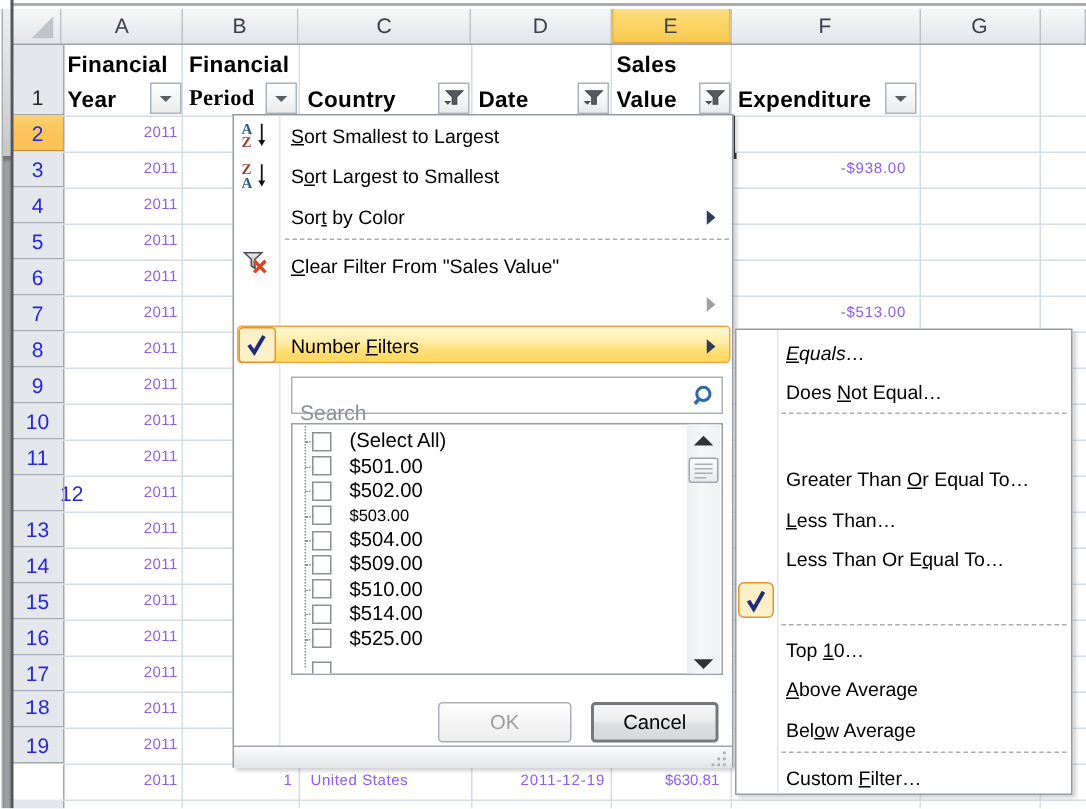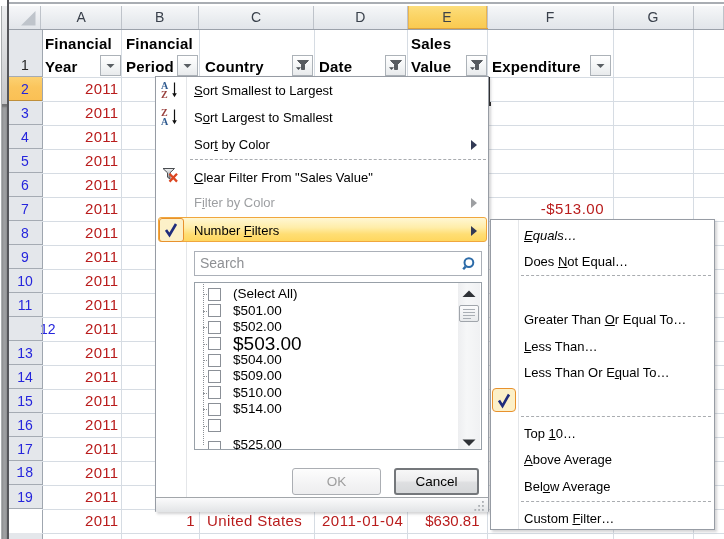--- a/index.html
+++ b/index.html
@@ -7,21 +7,21 @@
   font-family:"Liberation Sans",sans-serif;}
 .abs{position:absolute;}
 .chdr{position:absolute;top:6px;height:23px;background:linear-gradient(180deg,#F6F7F9 0%,#EAEDF0 55%,#E2E5EA 100%);
   border-right:1px solid #BEC3CA;box-sizing:border-box;
   color:#39404B;font-size:14px;text-align:center;line-height:23px;}
 .rhdr{position:absolute;left:8px;width:34px;background:#E4E7EB;
   border-bottom:1px solid #A5ABB3;box-sizing:border-box;
   color:#2525DC;font-size:14px;text-align:center;line-height:23px;}
 .gl-v{position:absolute;width:1px;background:#D6DCE3;}
 .gl-h{position:absolute;height:1px;background:#D6DCE3;}
-.cell{position:absolute;height:24px;line-height:24px;font-size:15px;color:#b91c1c;white-space:nowrap;}
+.cell{position:absolute;height:24px;line-height:24px;font-size:10px;color:#8b5cf6;white-space:nowrap;}
 .num{text-align:right;}
 .hdrtxt{position:absolute;font-weight:bold;font-size:15px;color:#000;line-height:23px;height:23px;white-space:nowrap;letter-spacing:0.2px;}
 .fbtn{position:absolute;width:21px;height:21px;box-sizing:border-box;border:1px solid #ACB2B8;
   background:linear-gradient(180deg,#FFFFFF 0%,#F2F4F5 60%,#E8EAEC 100%);}
 .mitem{position:absolute;font-size:13px;color:#000;white-space:nowrap;}
 u{text-decoration:underline;}
 </style>
 </head>
 <body>
 <div id="stage">
@@ -90,21 +90,21 @@
 <div class="gl-h" style="left:42px;top:389px;width:682px;"></div>
 <div class="gl-h" style="left:42px;top:413px;width:682px;"></div>
 <div class="gl-h" style="left:42px;top:437px;width:682px;"></div>
 <div class="gl-h" style="left:42px;top:461px;width:682px;"></div>
 <div class="gl-h" style="left:42px;top:485px;width:682px;"></div>
 <div class="gl-h" style="left:42px;top:509px;width:682px;"></div>
 <div class="gl-h" style="left:42px;top:533px;width:682px;"></div>
 <div class="hdrtxt" style="left:45px;top:32px;">Financial</div>
 <div class="hdrtxt" style="left:45px;top:55px;">Year</div>
 <div class="hdrtxt" style="left:126px;top:32px;">Financial</div>
-<div class="hdrtxt" style="left:126px;top:55px;">Period</div>
+<div class="hdrtxt" style="left:126px;top:55px;font-family:Liberation Serif, serif;">Period</div>
 <div class="hdrtxt" style="left:205px;top:55px;">Country</div>
 <div class="hdrtxt" style="left:319px;top:55px;">Date</div>
 <div class="hdrtxt" style="left:411px;top:32px;">Sales</div>
 <div class="hdrtxt" style="left:411px;top:55px;">Value</div>
 <div class="hdrtxt" style="left:492px;top:55px;">Expenditure</div>
 <div class="fbtn" style="left:100px;top:55px;"><svg width="19" height="19">
         <polygon points="5.5,8 13.5,8 9.5,12" fill="#595E63"></polygon>
       </svg></div>
 <div class="fbtn" style="left:177px;top:55px;"><svg width="19" height="19">
         <polygon points="5.5,8 13.5,8 9.5,12" fill="#595E63"></polygon>
@@ -138,33 +138,33 @@
 <div class="cell num" style="left:42px;top:341px;width:76.5px;letter-spacing:0.3px;">2011</div>
 <div class="cell num" style="left:42px;top:365px;width:76.5px;letter-spacing:0.3px;">2011</div>
 <div class="cell num" style="left:42px;top:389px;width:76.5px;letter-spacing:0.3px;">2011</div>
 <div class="cell num" style="left:42px;top:413px;width:76.5px;letter-spacing:0.3px;">2011</div>
 <div class="cell num" style="left:42px;top:437px;width:76.5px;letter-spacing:0.3px;">2011</div>
 <div class="cell num" style="left:42px;top:461px;width:76.5px;letter-spacing:0.3px;">2011</div>
 <div class="cell num" style="left:42px;top:485px;width:76.5px;letter-spacing:0.3px;">2011</div>
 <div class="cell num" style="left:42px;top:509px;width:76.5px;letter-spacing:0.3px;">2011</div>
 <div class="cell num" style="left:121.5px;top:509px;width:73px;">1</div>
 <div class="cell" style="left:207px;top:509px;letter-spacing:0.4px;">United States</div>
-<div class="cell num" style="left:314px;top:509px;width:89.5px;letter-spacing:0.6px;">2011-01-04</div>
+<div class="cell num" style="left:314px;top:509px;width:89.5px;letter-spacing:0.6px;">2011-12-19</div>
 <div class="cell num" style="left:407.5px;top:509px;width:72px;">$630.81</div>
+<div class="cell num" style="left:487.5px;top:101px;width:116.5px;letter-spacing:0.5px;">-$938.00</div>
 <div class="cell num" style="left:487.5px;top:197px;width:116.5px;letter-spacing:0.5px;">-$513.00</div>
 <div class="abs" style="left:486.5px;top:77px;width:3px;height:25px;background:#1B1B1B;"></div>
 <div class="abs" style="left:486.5px;top:101.5px;width:4px;height:4px;background:#1B1B1B;"></div>
 <div class="abs" style="left:155px;top:76px;width:334px;height:436px;background:#fff;border:1px solid #979CA4;border-bottom-color:#C2C5C8;box-sizing:border-box;box-shadow:2px 2px 2.5px rgba(110,110,115,0.30);">
 <div class="abs" style="left:30px;top:0px;width:1px;height:422px;background:#E4E6E9;"></div>
 <div class="mitem" style="left:38px;top:0px;height:27px;line-height:27px;"><u>S</u>ort Smallest to Largest</div>
 <div class="mitem" style="left:38px;top:27px;height:27px;line-height:27px;">S<u>o</u>rt Largest to Smallest</div>
 <div class="mitem" style="left:38px;top:54px;height:27px;line-height:27px;">Sor<u>t</u> by Color</div>
 <div class="abs" style="left:33.5px;top:81.5px;width:296px;height:0;border-top:1px dashed #A9ACB0;"></div>
 <div class="mitem" style="left:38px;top:86.5px;height:27px;line-height:27px;"><u>C</u>lear Filter From "Sales Value"</div>
-<div class="mitem" style="left:38px;top:112px;height:27px;line-height:27px;color:#9D9FA2;">F<u>i</u>lter by Color</div>
 <div class="abs" style="left:1.5px;top:140px;width:329px;height:25px;border:1px solid #F0A73E;border-radius:3px;background:linear-gradient(180deg,#FFF7D4 0%,#FFEdA8 42%,#FFDE74 70%,#FFD75F 100%);box-sizing:border-box;"></div>
 <div class="abs" style="left:2.5px;top:141px;width:25px;height:24px;border:1px solid #E8912D;border-radius:3px;background:#FCF0C8;box-sizing:border-box;">
 <svg width="23" height="21">
           <path d="M6 11 L9.5 16 L16 5" stroke="#1F2C7C" stroke-width="2.6" fill="none"></path>
         </svg></div>
 <div class="mitem" style="left:38px;top:140px;height:27px;line-height:27px;">Number <u>F</u>ilters</div>
 <svg class="abs" style="left:315px;top:62.5px;" width="6" height="10">
         <polygon points="0,0 6,5 0,10" fill="#333A55"></polygon>
       </svg>
 <svg class="abs" style="left:315px;top:120.5px;" width="6" height="10">
@@ -189,54 +189,54 @@
 <defs>
           <linearGradient id="fg" x1="0" y1="0" x2="0" y2="1">
             <stop offset="0" stop-color="#F2F3F4"></stop>
             <stop offset="1" stop-color="#8F9499"></stop>
           </linearGradient>
         </defs>
 <polygon points="1,1.5 12.5,1.5 8,5.8 8,12 5.5,10.2 5.5,5.8" fill="url(#fg)" stroke="#4A4D51" stroke-width="1"></polygon>
 <path d="M7.5 6.8 L15 14.6 M15 6.8 L7.5 14.6" stroke="#DC4620" stroke-width="2.3"></path>
       </svg>
 <div class="abs" style="left:38px;top:174px;width:288px;height:25px;border:1px solid #ABB0B8;box-sizing:border-box;background:#fff;">
-<div style="position:absolute;left:5px;top:0;line-height:23px;font-size:14px;color:#8E9094;">Search</div>
+<div style="position:absolute;left:5px;top:12px;line-height:23px;font-size:14px;color:#8E9094;">Search</div>
 <svg style="position:absolute;left:264px;top:4px;" width="16" height="16">
           <circle cx="9.9" cy="6.6" r="4.4" fill="none" stroke="#2C6BA8" stroke-width="2"></circle>
           <line x1="6.6" y1="10.6" x2="4.2" y2="13.2" stroke="#2C6BA8" stroke-width="2.4"></line>
         </svg>
 </div>
 <div class="abs" style="left:38px;top:205px;width:288px;height:168px;border:1px solid #98A0A8;box-sizing:border-box;background:#fff;"></div>
 <div class="abs" style="left:52px;top:210.9px;width:13px;height:13px;border:1px solid #8B9097;box-sizing:border-box;background:#fff;"></div>
 <div class="abs" style="left:47px;top:217.4px;width:6px;height:1px;border-top:1px dotted #8C9196;"></div>
 <div class="mitem" style="left:77px;top:208.4px;height:18px;line-height:18px;font-size:13.5px;">(Select All)</div>
 <div class="abs" style="left:52px;top:227.3px;width:13px;height:13px;border:1px solid #8B9097;box-sizing:border-box;background:#fff;"></div>
 <div class="abs" style="left:47px;top:233.8px;width:6px;height:1px;border-top:1px dotted #8C9196;"></div>
 <div class="mitem" style="left:77px;top:224.8px;height:18px;line-height:18px;font-size:13.5px;">$501.00</div>
 <div class="abs" style="left:52px;top:243.7px;width:13px;height:13px;border:1px solid #8B9097;box-sizing:border-box;background:#fff;"></div>
 <div class="abs" style="left:47px;top:250.2px;width:6px;height:1px;border-top:1px dotted #8C9196;"></div>
 <div class="mitem" style="left:77px;top:241.2px;height:18px;line-height:18px;font-size:13.5px;">$502.00</div>
 <div class="abs" style="left:52px;top:260.1px;width:13px;height:13px;border:1px solid #8B9097;box-sizing:border-box;background:#fff;"></div>
 <div class="abs" style="left:47px;top:266.6px;width:6px;height:1px;border-top:1px dotted #8C9196;"></div>
-<div class="mitem" style="left:77px;top:257.6px;height:18px;line-height:18px;font-size:19px;">$503.00</div>
+<div class="mitem" style="left:77px;top:257.6px;height:18px;line-height:18px;font-size:11px;">$503.00</div>
 <div class="abs" style="left:52px;top:276.5px;width:13px;height:13px;border:1px solid #8B9097;box-sizing:border-box;background:#fff;"></div>
 <div class="abs" style="left:47px;top:283.0px;width:6px;height:1px;border-top:1px dotted #8C9196;"></div>
 <div class="mitem" style="left:77px;top:274.0px;height:18px;line-height:18px;font-size:13.5px;">$504.00</div>
 <div class="abs" style="left:52px;top:292.9px;width:13px;height:13px;border:1px solid #8B9097;box-sizing:border-box;background:#fff;"></div>
 <div class="abs" style="left:47px;top:299.4px;width:6px;height:1px;border-top:1px dotted #8C9196;"></div>
 <div class="mitem" style="left:77px;top:290.4px;height:18px;line-height:18px;font-size:13.5px;">$509.00</div>
 <div class="abs" style="left:52px;top:309.3px;width:13px;height:13px;border:1px solid #8B9097;box-sizing:border-box;background:#fff;"></div>
 <div class="abs" style="left:47px;top:315.8px;width:6px;height:1px;border-top:1px dotted #8C9196;"></div>
 <div class="mitem" style="left:77px;top:306.8px;height:18px;line-height:18px;font-size:13.5px;">$510.00</div>
 <div class="abs" style="left:52px;top:325.7px;width:13px;height:13px;border:1px solid #8B9097;box-sizing:border-box;background:#fff;"></div>
 <div class="abs" style="left:47px;top:332.2px;width:6px;height:1px;border-top:1px dotted #8C9196;"></div>
 <div class="mitem" style="left:77px;top:323.2px;height:18px;line-height:18px;font-size:13.5px;">$514.00</div>
 <div class="abs" style="left:52px;top:342.1px;width:13px;height:13px;border:1px solid #8B9097;box-sizing:border-box;background:#fff;"></div>
 <div class="abs" style="left:47px;top:348.6px;width:6px;height:1px;border-top:1px dotted #8C9196;"></div>
-<div class="mitem" style="left:77px;top:339.6px;height:18px;line-height:18px;font-size:13.5px;margin-top:19px;">$525.00</div>
+<div class="mitem" style="left:77px;top:339.6px;height:18px;line-height:18px;font-size:13.5px;">$525.00</div>
 <div class="abs" style="left:52px;top:364px;width:13px;height:8px;border:1px solid #8B9097;border-bottom:none;box-sizing:border-box;background:#fff;"></div>
 <div class="abs" style="left:47px;top:207px;width:1px;height:161px;border-left:1px dotted #8C9196;"></div>
 <div class="abs" style="left:301.5px;top:206px;width:22.5px;height:166px;background:linear-gradient(90deg,#EDEEF0,#F6F7F8 40%,#F0F1F3);">
 <svg style="position:absolute;left:4px;top:7px;" width="14" height="8">
           <polygon points="0.5,7 13.5,7 7,0.5" fill="#2F3237"></polygon>
         </svg>
 <div style="position:absolute;left:1px;top:21.5px;width:20px;height:17px;border:1px solid #A0A5AB;border-radius:2px;box-sizing:border-box;background:linear-gradient(180deg,#FBFBFC,#E8EAEC);">
 <svg width="18" height="15">
             <g stroke="#A9AEB4" stroke-width="1">
               <line x1="3" y1="3.5" x2="15" y2="3.5"></line>

